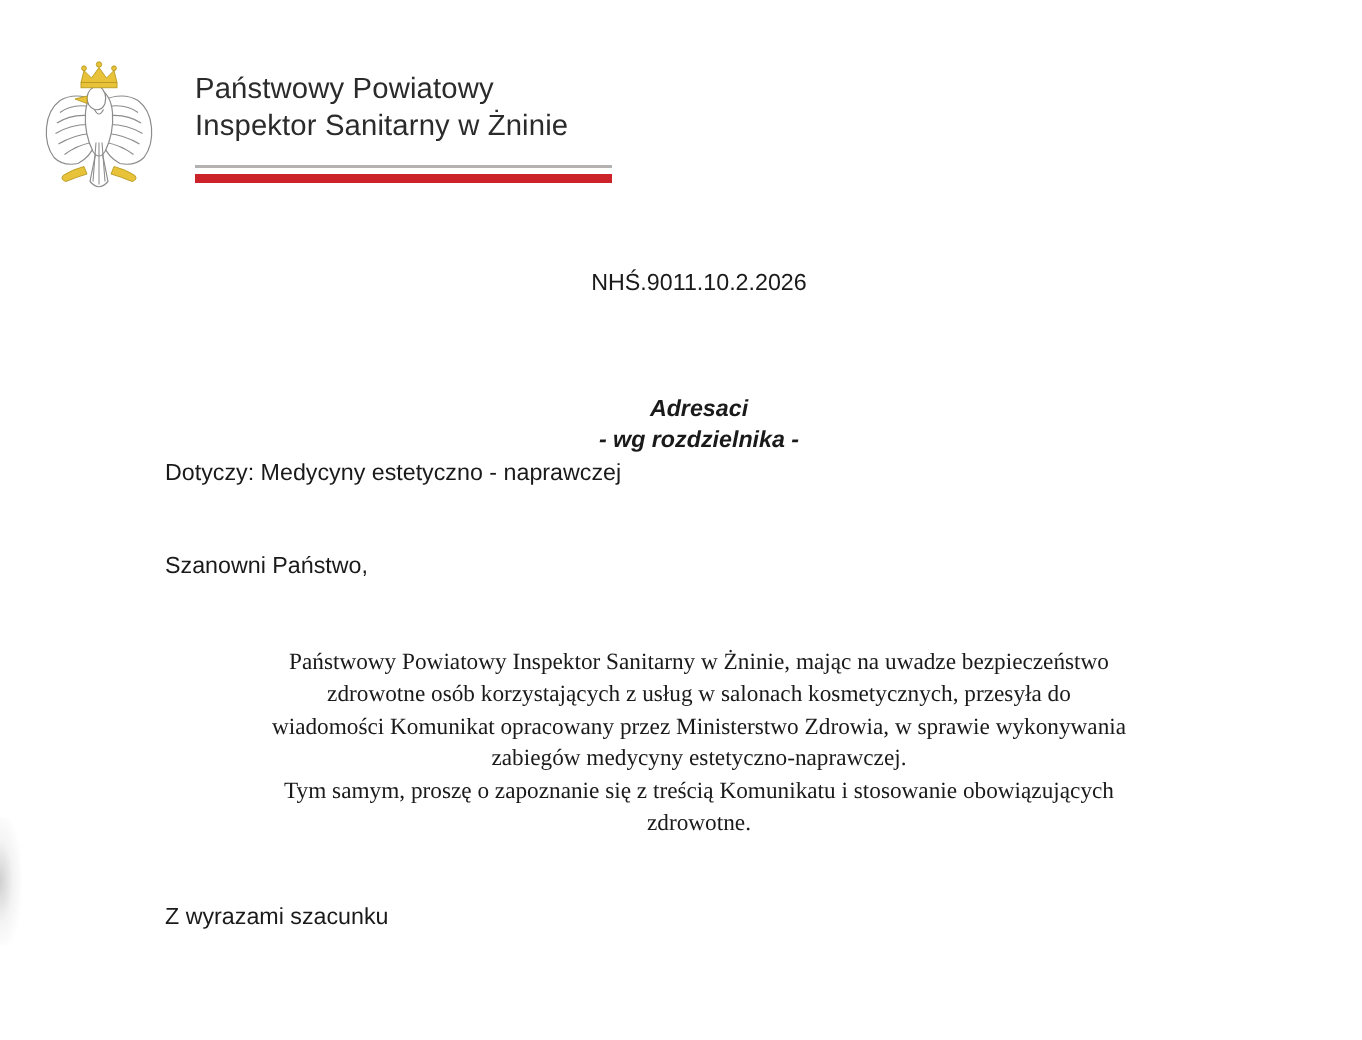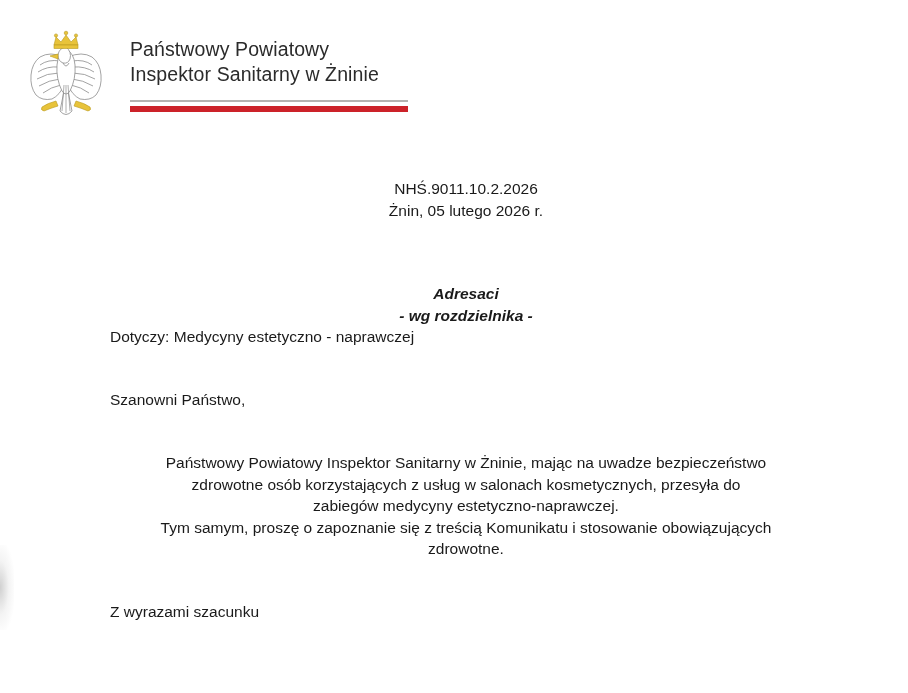--- a/index.html
+++ b/index.html
@@ -27,21 +27,21 @@
                 rgba(120,120,120,0.35) 0%,
                 rgba(160,160,160,0.12) 45%,
                 rgba(255,255,255,0) 80%);
     pointer-events: none;
   }
 
   
   .letterhead {
     position: absolute;
     left: 20px;
-    top: 23px;
+    top: 33px;
     display: flex;
     align-items: flex-start;
   }
   .emblem {
     width: 92px;
     height: 106px;
     flex: 0 0 auto;
   }
   .emblem svg {
     display: block;
@@ -81,21 +81,21 @@
     width: 712px;
     font-size: 15.5px;
     line-height: 21.5px;
     color: #1a1a1a;
   }
   .block { margin: 0; }
   .block-ref      { margin-bottom: 0; }
   .block-addr     { margin-top: 62px; font-weight: bold; font-style: italic; }
   .block-subject  { }
   .block-greeting { margin-top: 41px; }
-  .block-main     { margin-top: 42px; }
+  .block-main     { margin-top: 42px; font-family: Liberation Serif, serif; }
   .block-closing  { margin-top: 41px; }
   .block-signature{ margin-top: 22px; font-weight: bold; }
   .line { display: block; text-align: center; }
 </style>
 </head>
 <body>
 
 <div class="edge-artifact"></div>
 
 <div class="letterhead">
@@ -157,35 +157,35 @@
     <div class="office-line">Inspektor Sanitarny w Żninie</div>
     <div class="rule-gray"></div>
     <div class="rule-red"></div>
   </div>
 </div>
 
 <div class="letter">
 
   <p class="block block-ref">
     <span class="line">NHŚ.9011.10.2.2026</span>
-    <span class="line">Żnin, 05 lutego 2026 r.</span>
   </p>
 
   <p class="block block-addr">
     <span class="line">Adresaci</span>
     <span class="line">- wg rozdzielnika -</span>
   </p>
 
   <p class="block block-subject">Dotyczy: Medycyny estetyczno - naprawczej</p>
 
   <p class="block block-greeting">Szanowni Państwo,</p>
 
   <p class="block block-main">
     <span class="line">Państwowy Powiatowy Inspektor Sanitarny w Żninie, mając na uwadze bezpieczeństwo</span>
     <span class="line">zdrowotne osób korzystających z usług w salonach kosmetycznych, przesyła do</span>
+    <span class="line">wiadomości Komunikat opracowany przez Ministerstwo Zdrowia, w sprawie wykonywania</span>
     <span class="line">zabiegów medycyny estetyczno-naprawczej.</span>
     <span class="line">Tym samym, proszę o zapoznanie się z treścią Komunikatu i stosowanie obowiązujących</span>
     <span class="line">zdrowotne.</span>
   </p>
 
   <p class="block block-closing">Z wyrazami szacunku</p>
 
   <p class="block block-signature"></p>
 
 </div>

